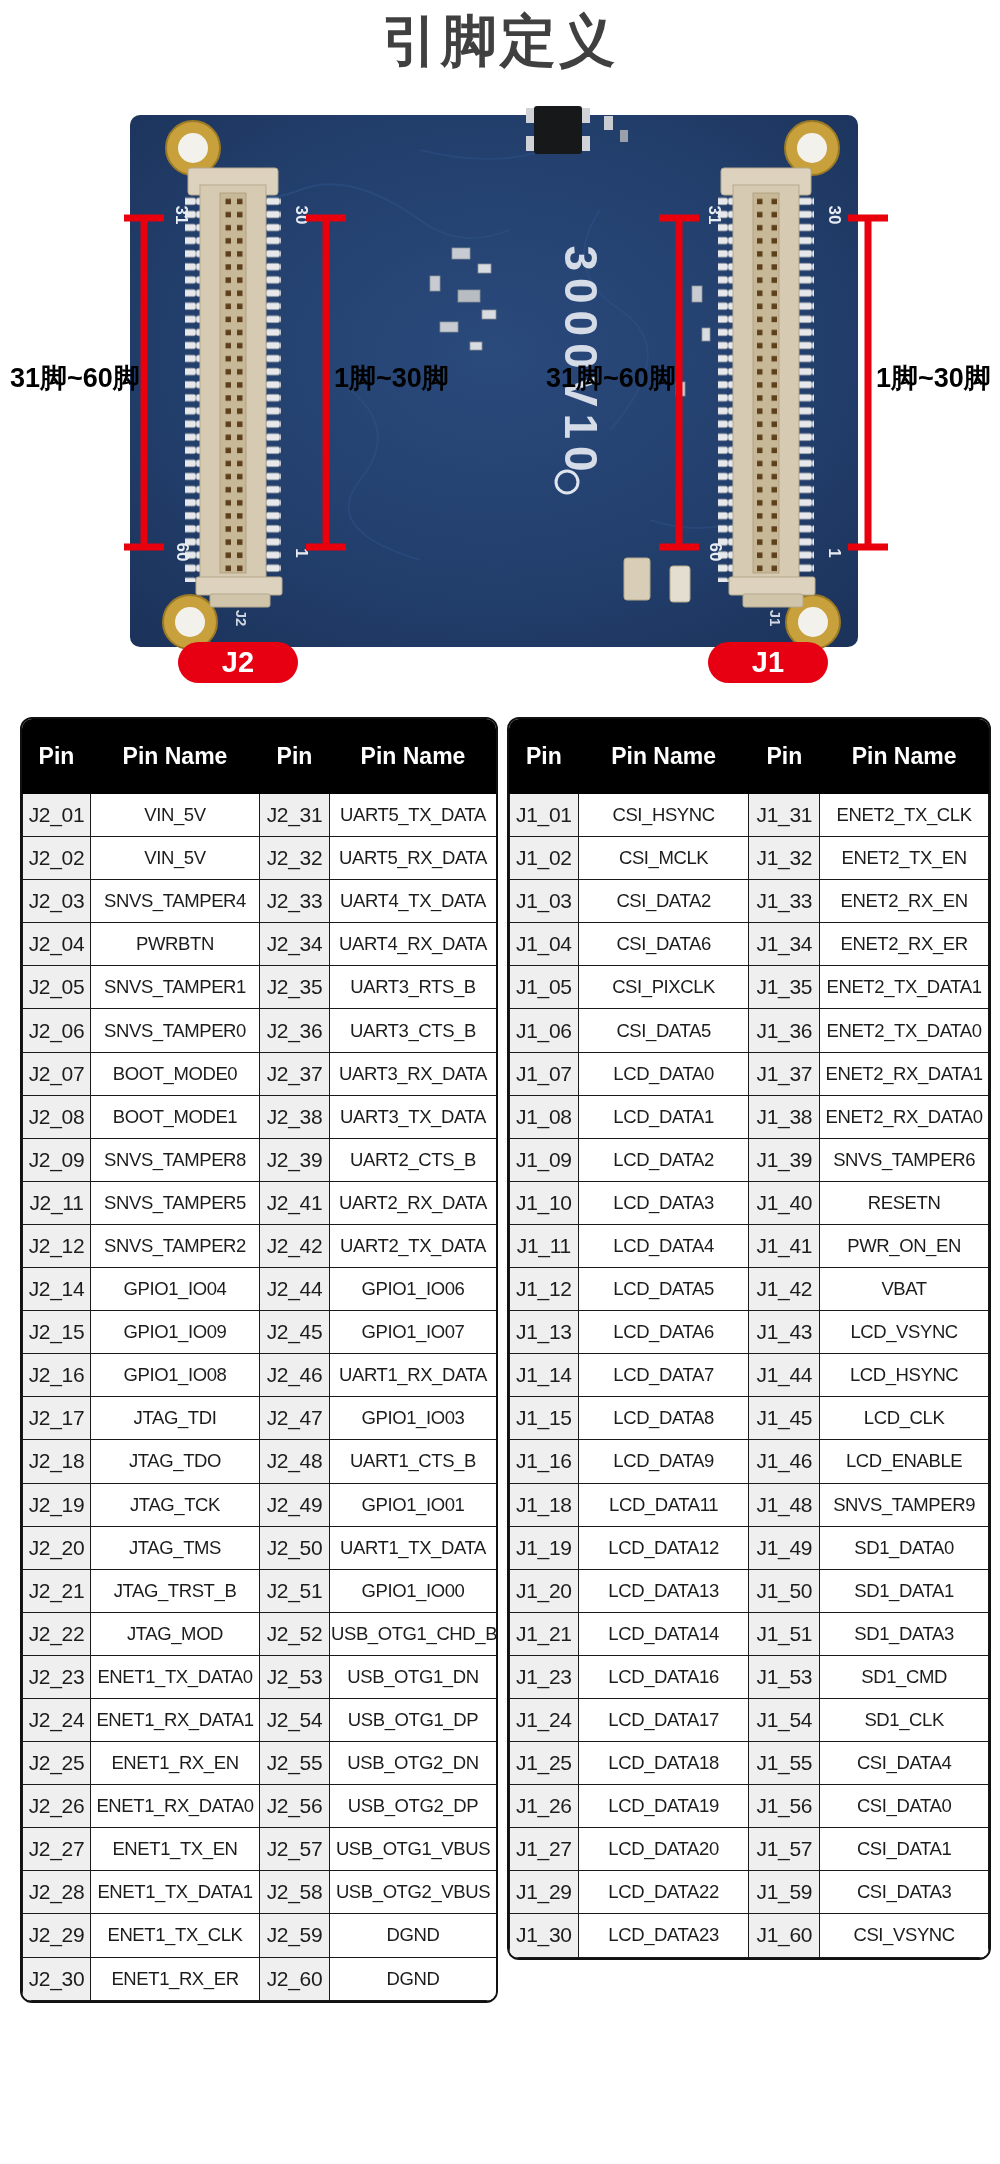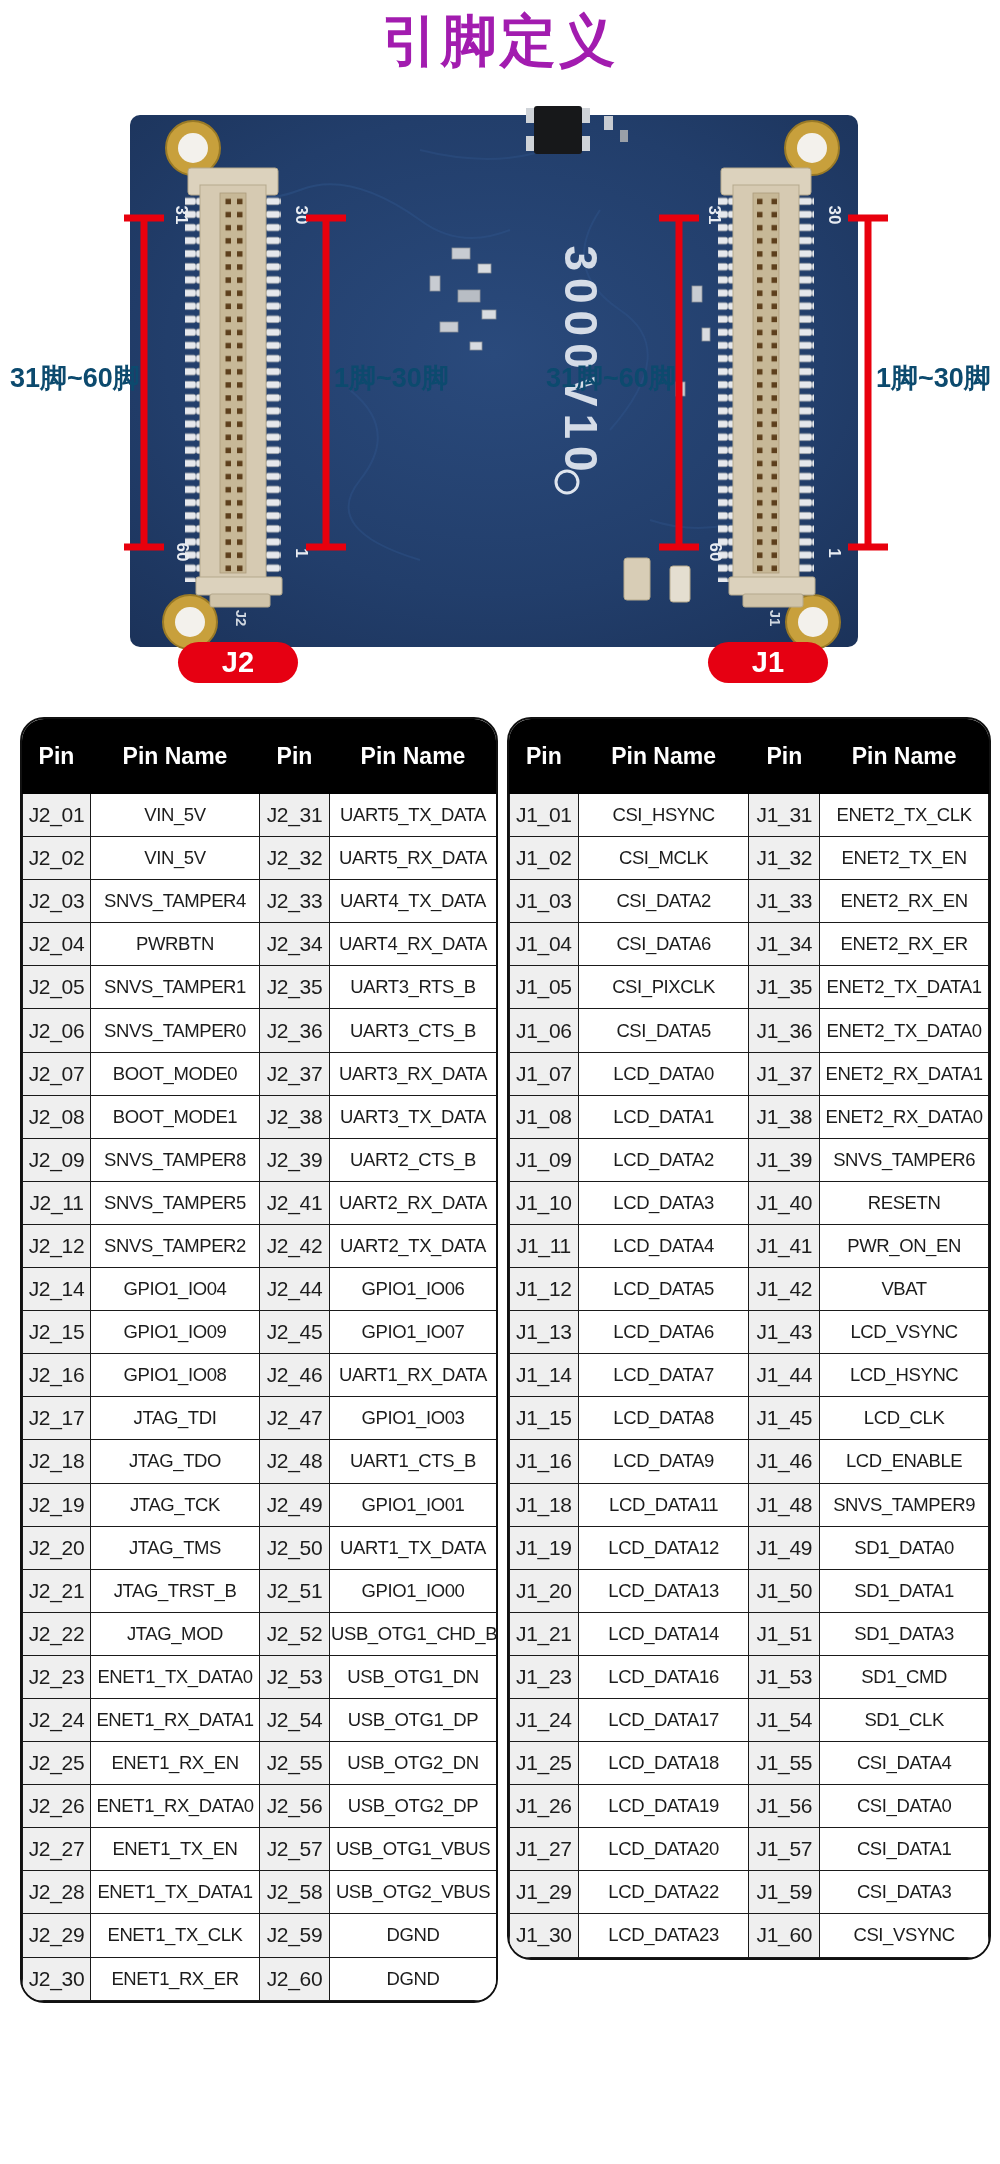--- a/index.html
+++ b/index.html
@@ -3,34 +3,34 @@
 <meta charset="utf-8">
 <style>
   html,body{margin:0;padding:0;}
   body{
     width:1000px;height:2164px;position:relative;background:#fff;
     font-family:"Liberation Sans","DejaVu Sans",sans-serif;
     -webkit-font-smoothing:antialiased;
   }
   .page-title{
     position:absolute;left:0;top:4px;width:1000px;text-align:center;
-    font-size:56px;font-weight:800;color:#a21caf;letter-spacing:3px;
+    font-size:56px;font-weight:800;color:#404040;letter-spacing:3px;
   }
   .board-svg{position:absolute;left:0;top:90px;}
   .range-label{
-    position:absolute;color:#0c4a6e;font-weight:700;font-size:27px;
+    position:absolute;color:#000000;font-weight:700;font-size:27px;
     white-space:nowrap;z-index:3;letter-spacing:0;
   }
   .conn-badge{
     position:absolute;top:642px;width:120px;height:41px;border-radius:21px;
     background:#e60012;color:#fff;font-weight:800;font-size:29px;
     display:flex;align-items:center;justify-content:center;z-index:4;
   }
   .pin-table-wrap{
-    position:absolute;top:717px;border:2px solid #111;border-radius:24px;
+    position:absolute;top:717px;border:2px solid #111;border-radius:12px;
     overflow:hidden;background:#fff;
   }
   .pin-table-wrap.left{left:20px;width:474px;}
   .pin-table-wrap.right{left:507px;width:480px;}
   table.pin-table{border-collapse:collapse;width:100%;table-layout:fixed;}
   table.pin-table th{
     background:#000;color:#fff;font-weight:700;font-size:23px;height:71px;
     border:1px solid #000;
   }
   table.pin-table td{

